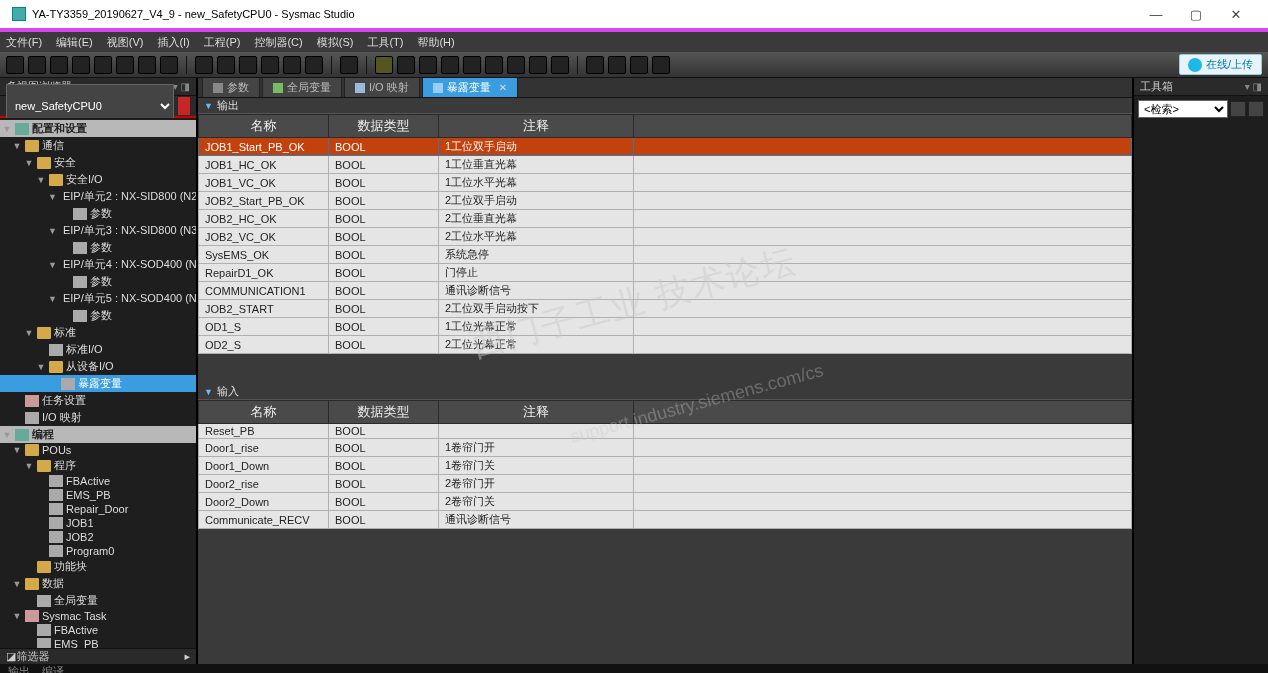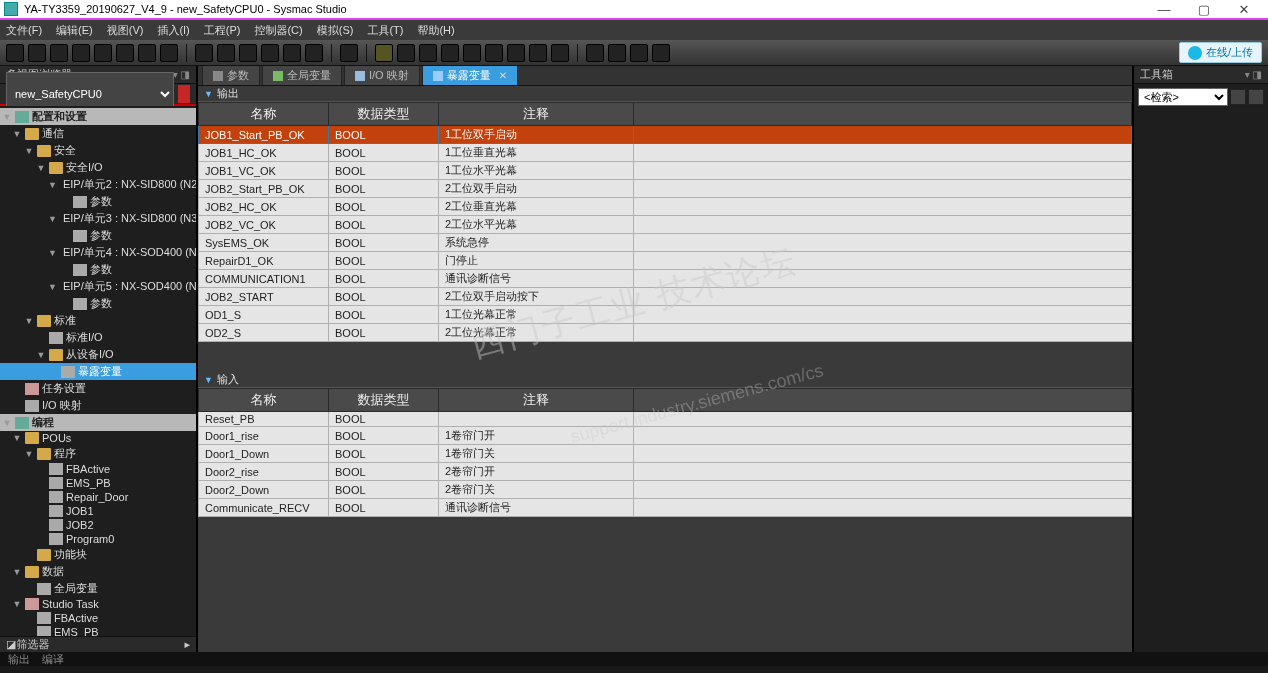--- a/index.html
+++ b/index.html
@@ -1,17 +1,17 @@
 <!DOCTYPE html>
 <html><head>
 <meta charset="utf-8">
 <style>
 * { margin:0; padding:0; box-sizing:border-box; font-family:"Microsoft YaHei","Segoe UI",sans-serif; font-size:11px; }
 body { background:#1a1a1a; color:#ccc; width:1268px; height:673px; overflow:hidden; position:relative; }
-.titlebar { height:20px; background:#fff; color:#000; display:flex; align-items:center; padding:0 4px; border-bottom:2px solid #d946ef; }
+.titlebar { height:32px; background:#fff; color:#000; display:flex; align-items:center; padding:0 12px; border-bottom:4px solid #d946ef; }
 .titlebar .appicon { width:14px; height:14px; background:#4aa; margin-right:6px; border:1px solid #088; }
 .titlebar .title { flex:1; }
 .titlebar .winbtn { width:40px; text-align:center; font-size:13px; color:#444; cursor:pointer; }
 .menubar { height:20px; background:#3a3a3a; display:flex; align-items:center; padding:0 6px; gap:14px; color:#ddd; }
 .menubar span { cursor:pointer; }
 .ribbon { height:26px; background:linear-gradient(#555,#333); display:flex; align-items:center; padding:0 6px; gap:4px; border-bottom:1px solid #111; position:relative; }
 .rbtn { width:18px; height:18px; background:#222; border:1px solid #000; border-radius:2px; cursor:pointer; }
 .rsep { width:1px; height:18px; background:#111; margin:0 4px; }
 .onlinebtn { position:absolute; right:6px; top:2px; display:flex; align-items:center; gap:4px; background:#e8f4fb; border:1px solid #9cd; padding:2px 8px; color:#0077aa; border-radius:2px; }
 .onlinebtn .oi { width:14px;height:14px;background:#1ab9e6;border-radius:50%; }
@@ -278,21 +278,21 @@
           <span>数据</span>
         </div>
         <div class="tn i2">
           <span class="ar"></span>
           <span class="ic ic-prog"></span>
           <span>全局变量</span>
         </div>
         <div class="tn i1">
           <span class="ar">▼</span>
           <span class="ic ic-task"></span>
-          <span>Studio Task</span>
+          <span>Sysmac Task</span>
         </div>
         <div class="tn i2">
           <span class="ar"></span>
           <span class="ic ic-prog"></span>
           <span>FBActive</span>
         </div>
         <div class="tn i2">
           <span class="ar"></span>
           <span class="ic ic-prog"></span>
           <span>EMS_PB</span>

